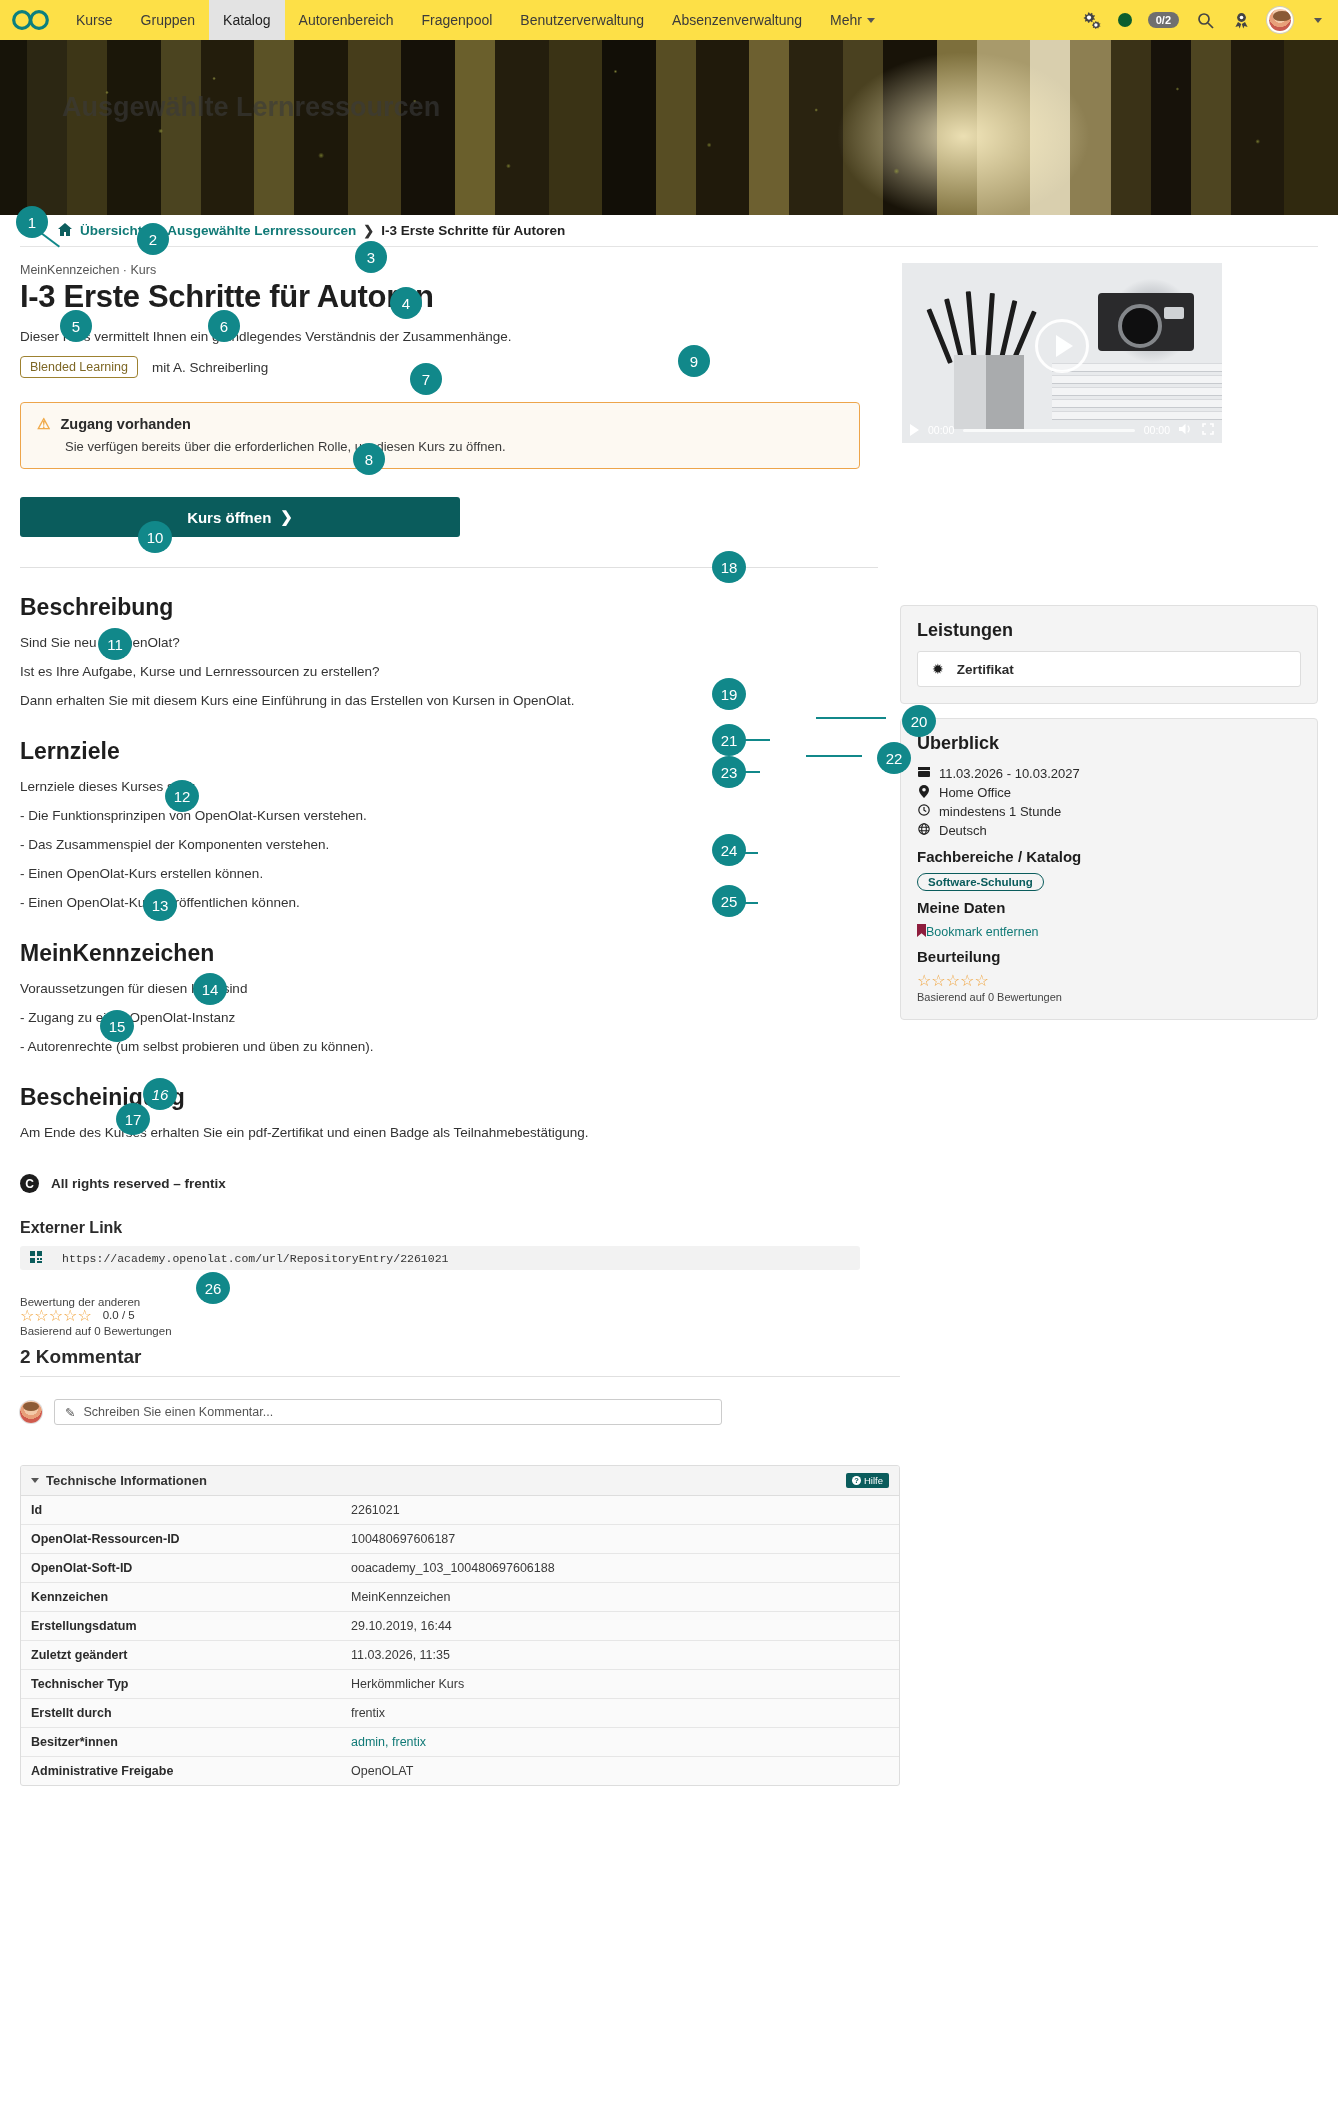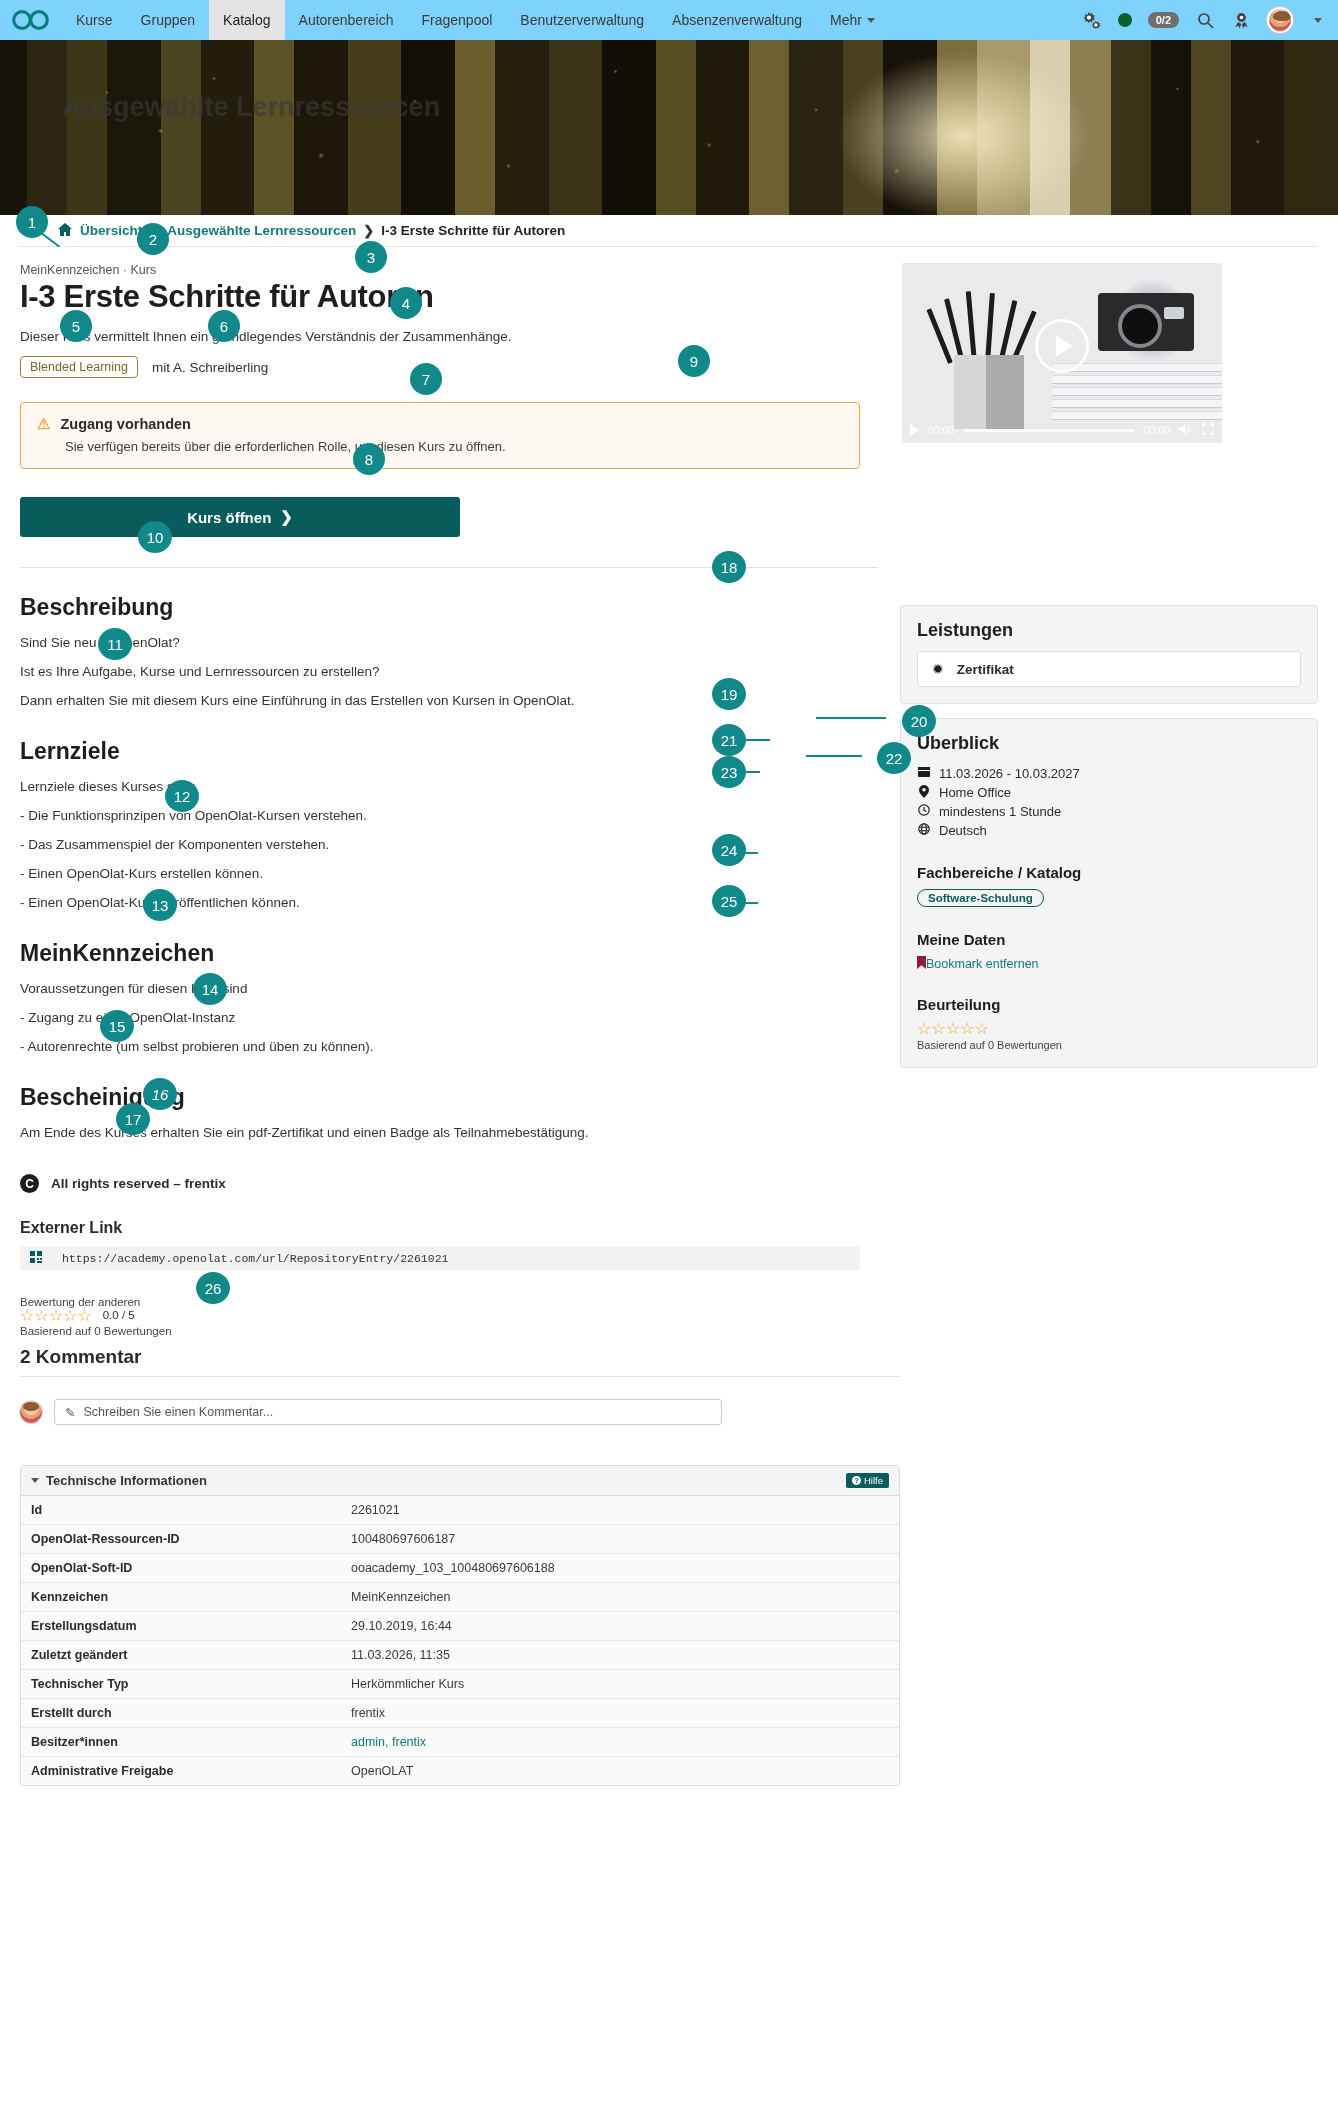--- a/index.html
+++ b/index.html
@@ -6,21 +6,21 @@
   html, body { margin:0; padding:0; }
   body {
     width:1338px; height:2127px;
     font-family:"Liberation Sans", sans-serif;
     background:#fff; color:#2b2b2b;
     position:relative; overflow:hidden;
     font-size:13px;
   }
 
   
-  .topbar{height:40px;background:#7dd3fc;display:flex;align-items:center;position:relative;z-index:40;}
+  .topbar{height:40px;background:#fde047;display:flex;align-items:center;position:relative;z-index:40;}
   .logo{width:62px;display:flex;align-items:center;justify-content:center;}
   .logo svg{display:block;}
   .navitems{display:flex;align-items:center;height:40px;}
   .navitem{padding:0 14px;height:40px;display:flex;align-items:center;font-size:14px;color:#3b3b3b;cursor:pointer;white-space:nowrap;}
   .navitem.active{background:#e3e3e3;color:#222;}
   .caret{display:inline-block;margin-left:5px;border-left:4px solid transparent;border-right:4px solid transparent;border-top:5px solid #555;}
   .navright{margin-left:auto;display:flex;align-items:center;gap:16px;padding-right:16px;}
   .ic{width:20px;height:20px;display:flex;align-items:center;justify-content:center;color:#444;cursor:pointer;}
   .greendot{width:14px;height:14px;border-radius:50%;background:#0c5e2e;}
   .pill{background:#6f6f6f;color:#fff;border-radius:10px;font-size:11px;font-weight:bold;padding:2px 8px;}
@@ -123,21 +123,21 @@
   
   .card{background:#f4f4f4;border:1px solid #e0e0e0;border-radius:4px;padding:14px 16px 16px 16px;}
   .card + .card{margin-top:14px;}
   .card h4{font-size:18px;font-weight:bold;margin:0 0 10px 0;color:#1d1d1d;}
   .certrow{background:#fff;border:1px solid #ddd;border-radius:3px;height:36px;display:flex;align-items:center;gap:13px;padding:0 14px;}
   .certrow .gl{font-size:14px;color:#1d1d1d;}
   .certrow .lb{font-weight:bold;font-size:13.5px;}
   .ovlist{list-style:none;margin:0;padding:0;}
   .ovlist li{display:flex;align-items:center;gap:8px;font-size:13px;color:#2b2b2b;height:19px;}
   .ovlist li .gi{width:14px;text-align:center;color:#1d1d1d;font-size:12px;}
-  .card h5{font-size:15px;font-weight:bold;margin:24px 0 8px 0;color:#1d1d1d;}
+  .card h5{font-size:15px;font-weight:bold;margin:8px 0 8px 0;color:#1d1d1d;}
   .tag{display:inline-block;border:1px solid #0a5c5c;color:#0a5c5c;border-radius:11px;padding:2px 10px;font-size:11.5px;font-weight:bold;}
   .bmk{display:flex;align-items:center;color:#117a77;font-size:12.5px;cursor:pointer;}
   .bmkicon{color:#8e1d3d;font-size:13px;}
   .cardsub{font-size:11px;color:#444;margin-top:2px;}
 
   
   .video{width:320px;height:180px;position:relative;overflow:hidden;background:#e9eaec;margin-left:2px;}
   .vbg{position:absolute;inset:0;background:
       radial-gradient(circle 60px at 78% 32%, #c9ccd0 0 46%, #e8eaec 70%),
       radial-gradient(circle 46px at 22% 48%, #b9bcc0 0 54%, #eceef0 78%),

